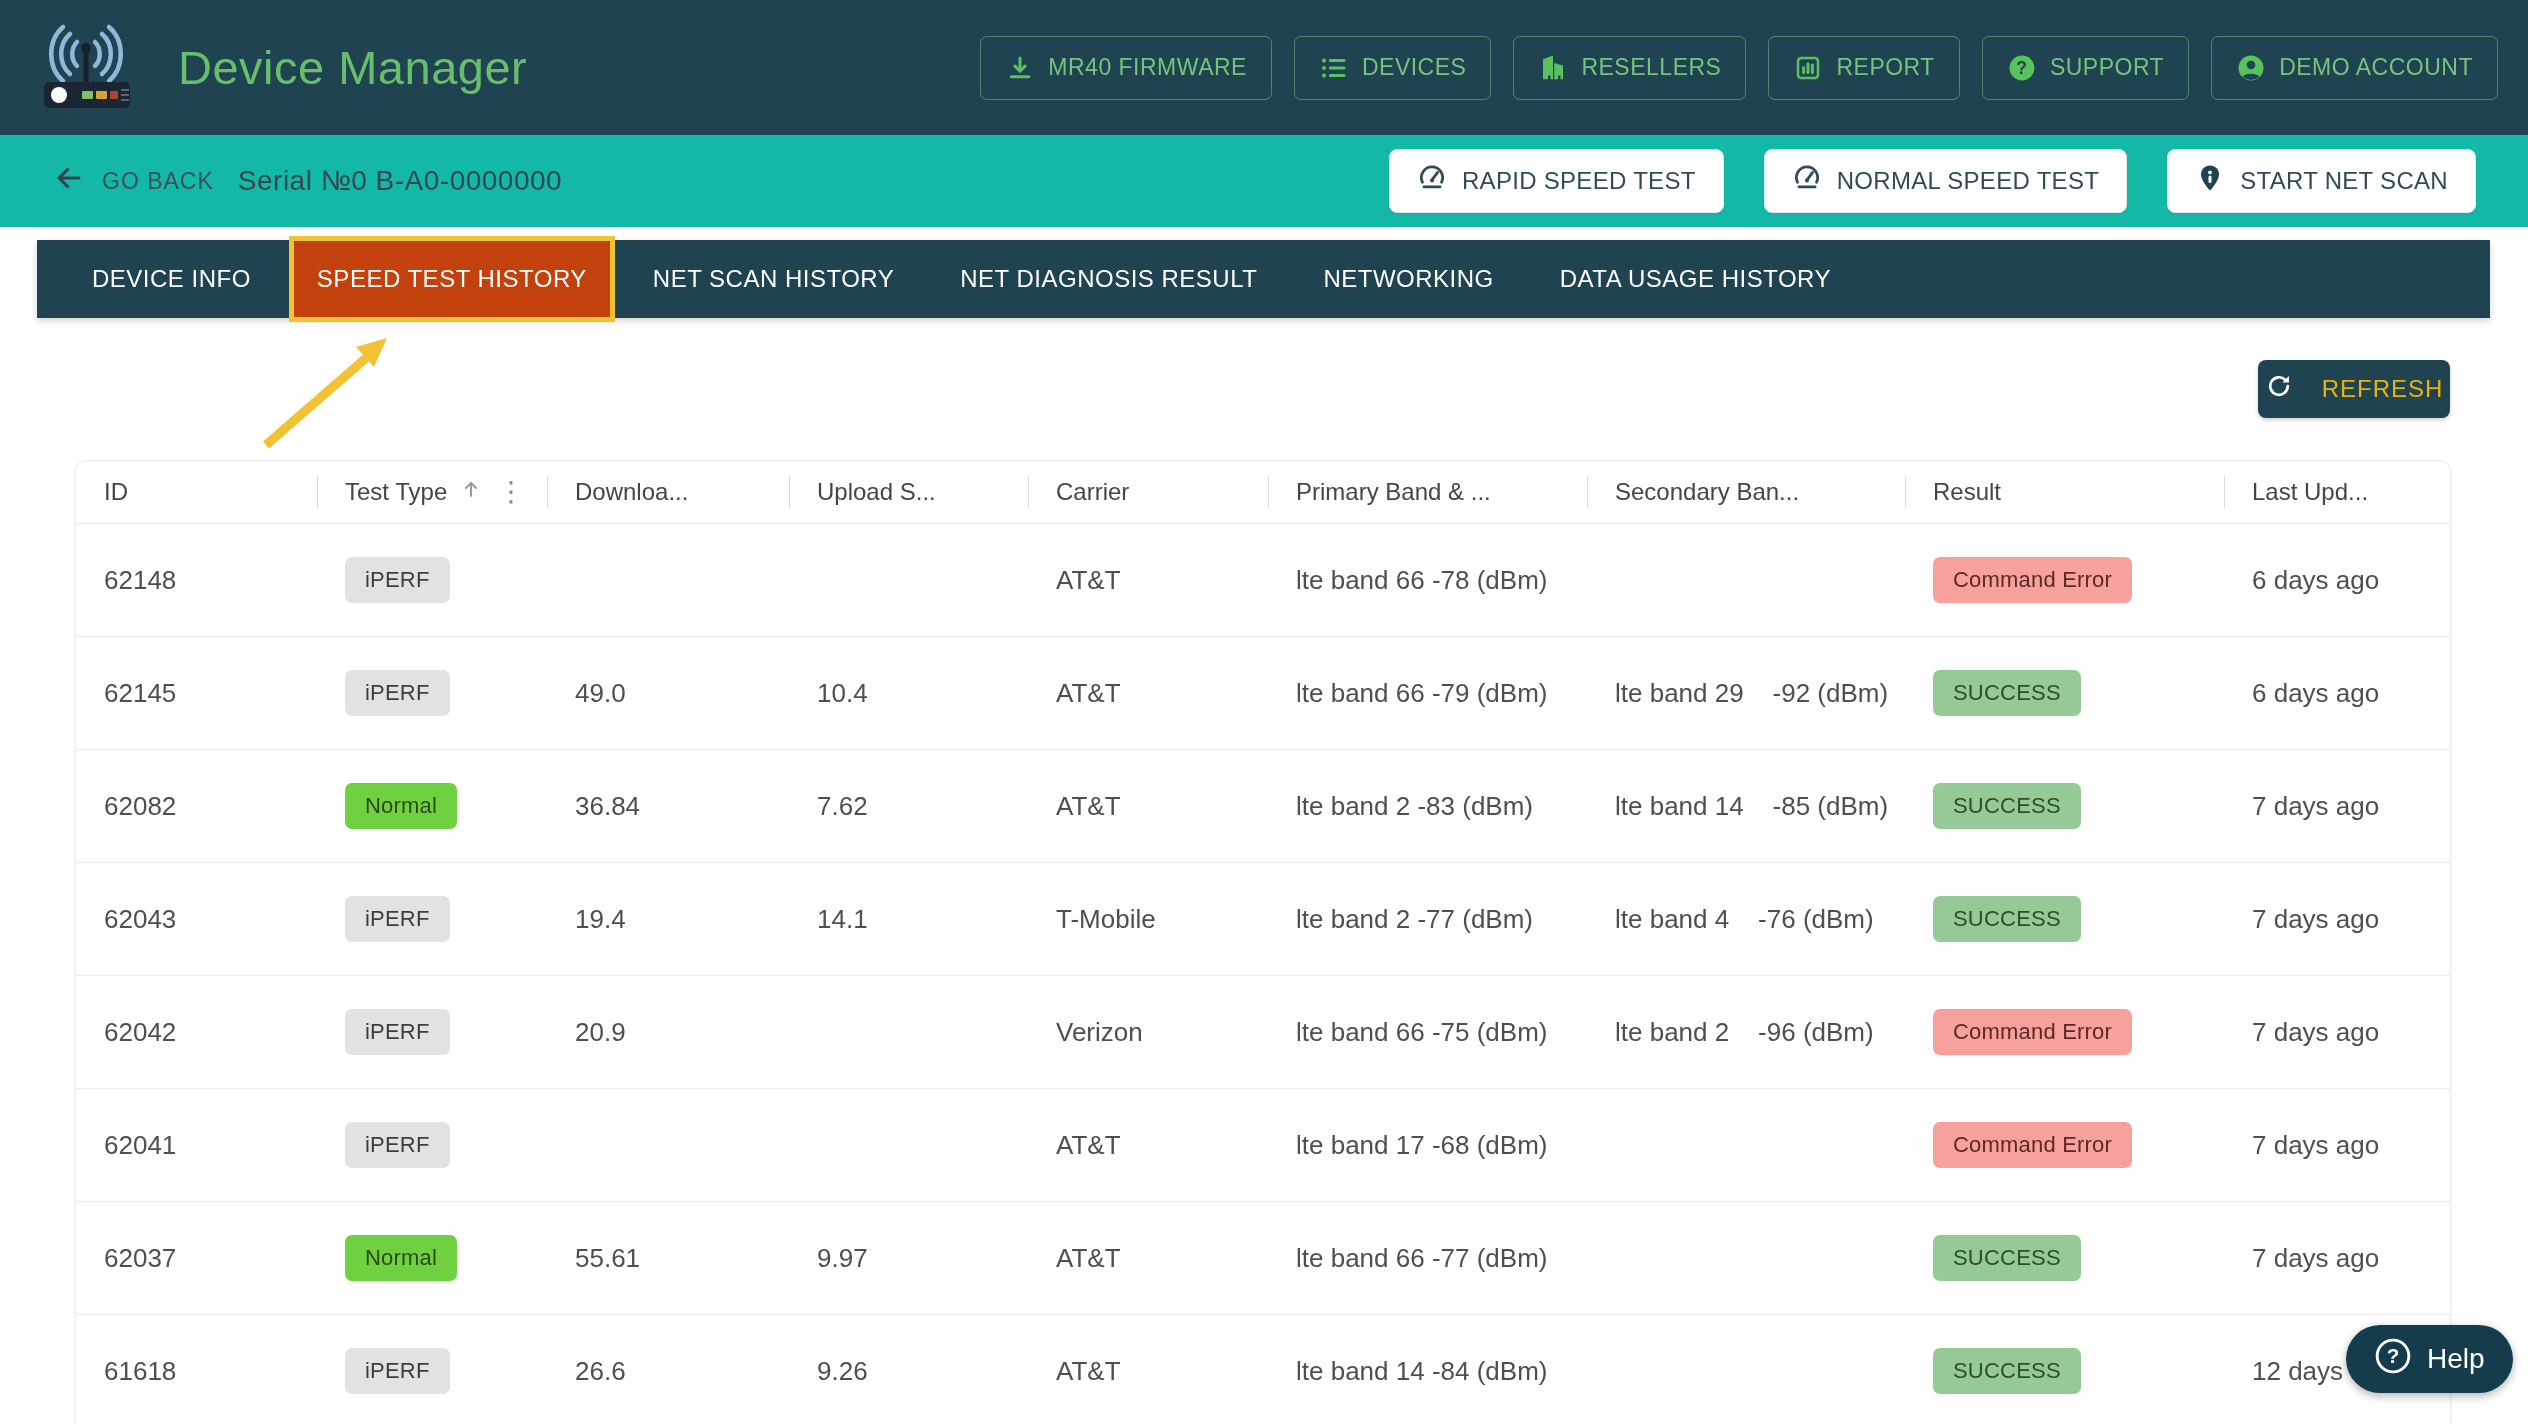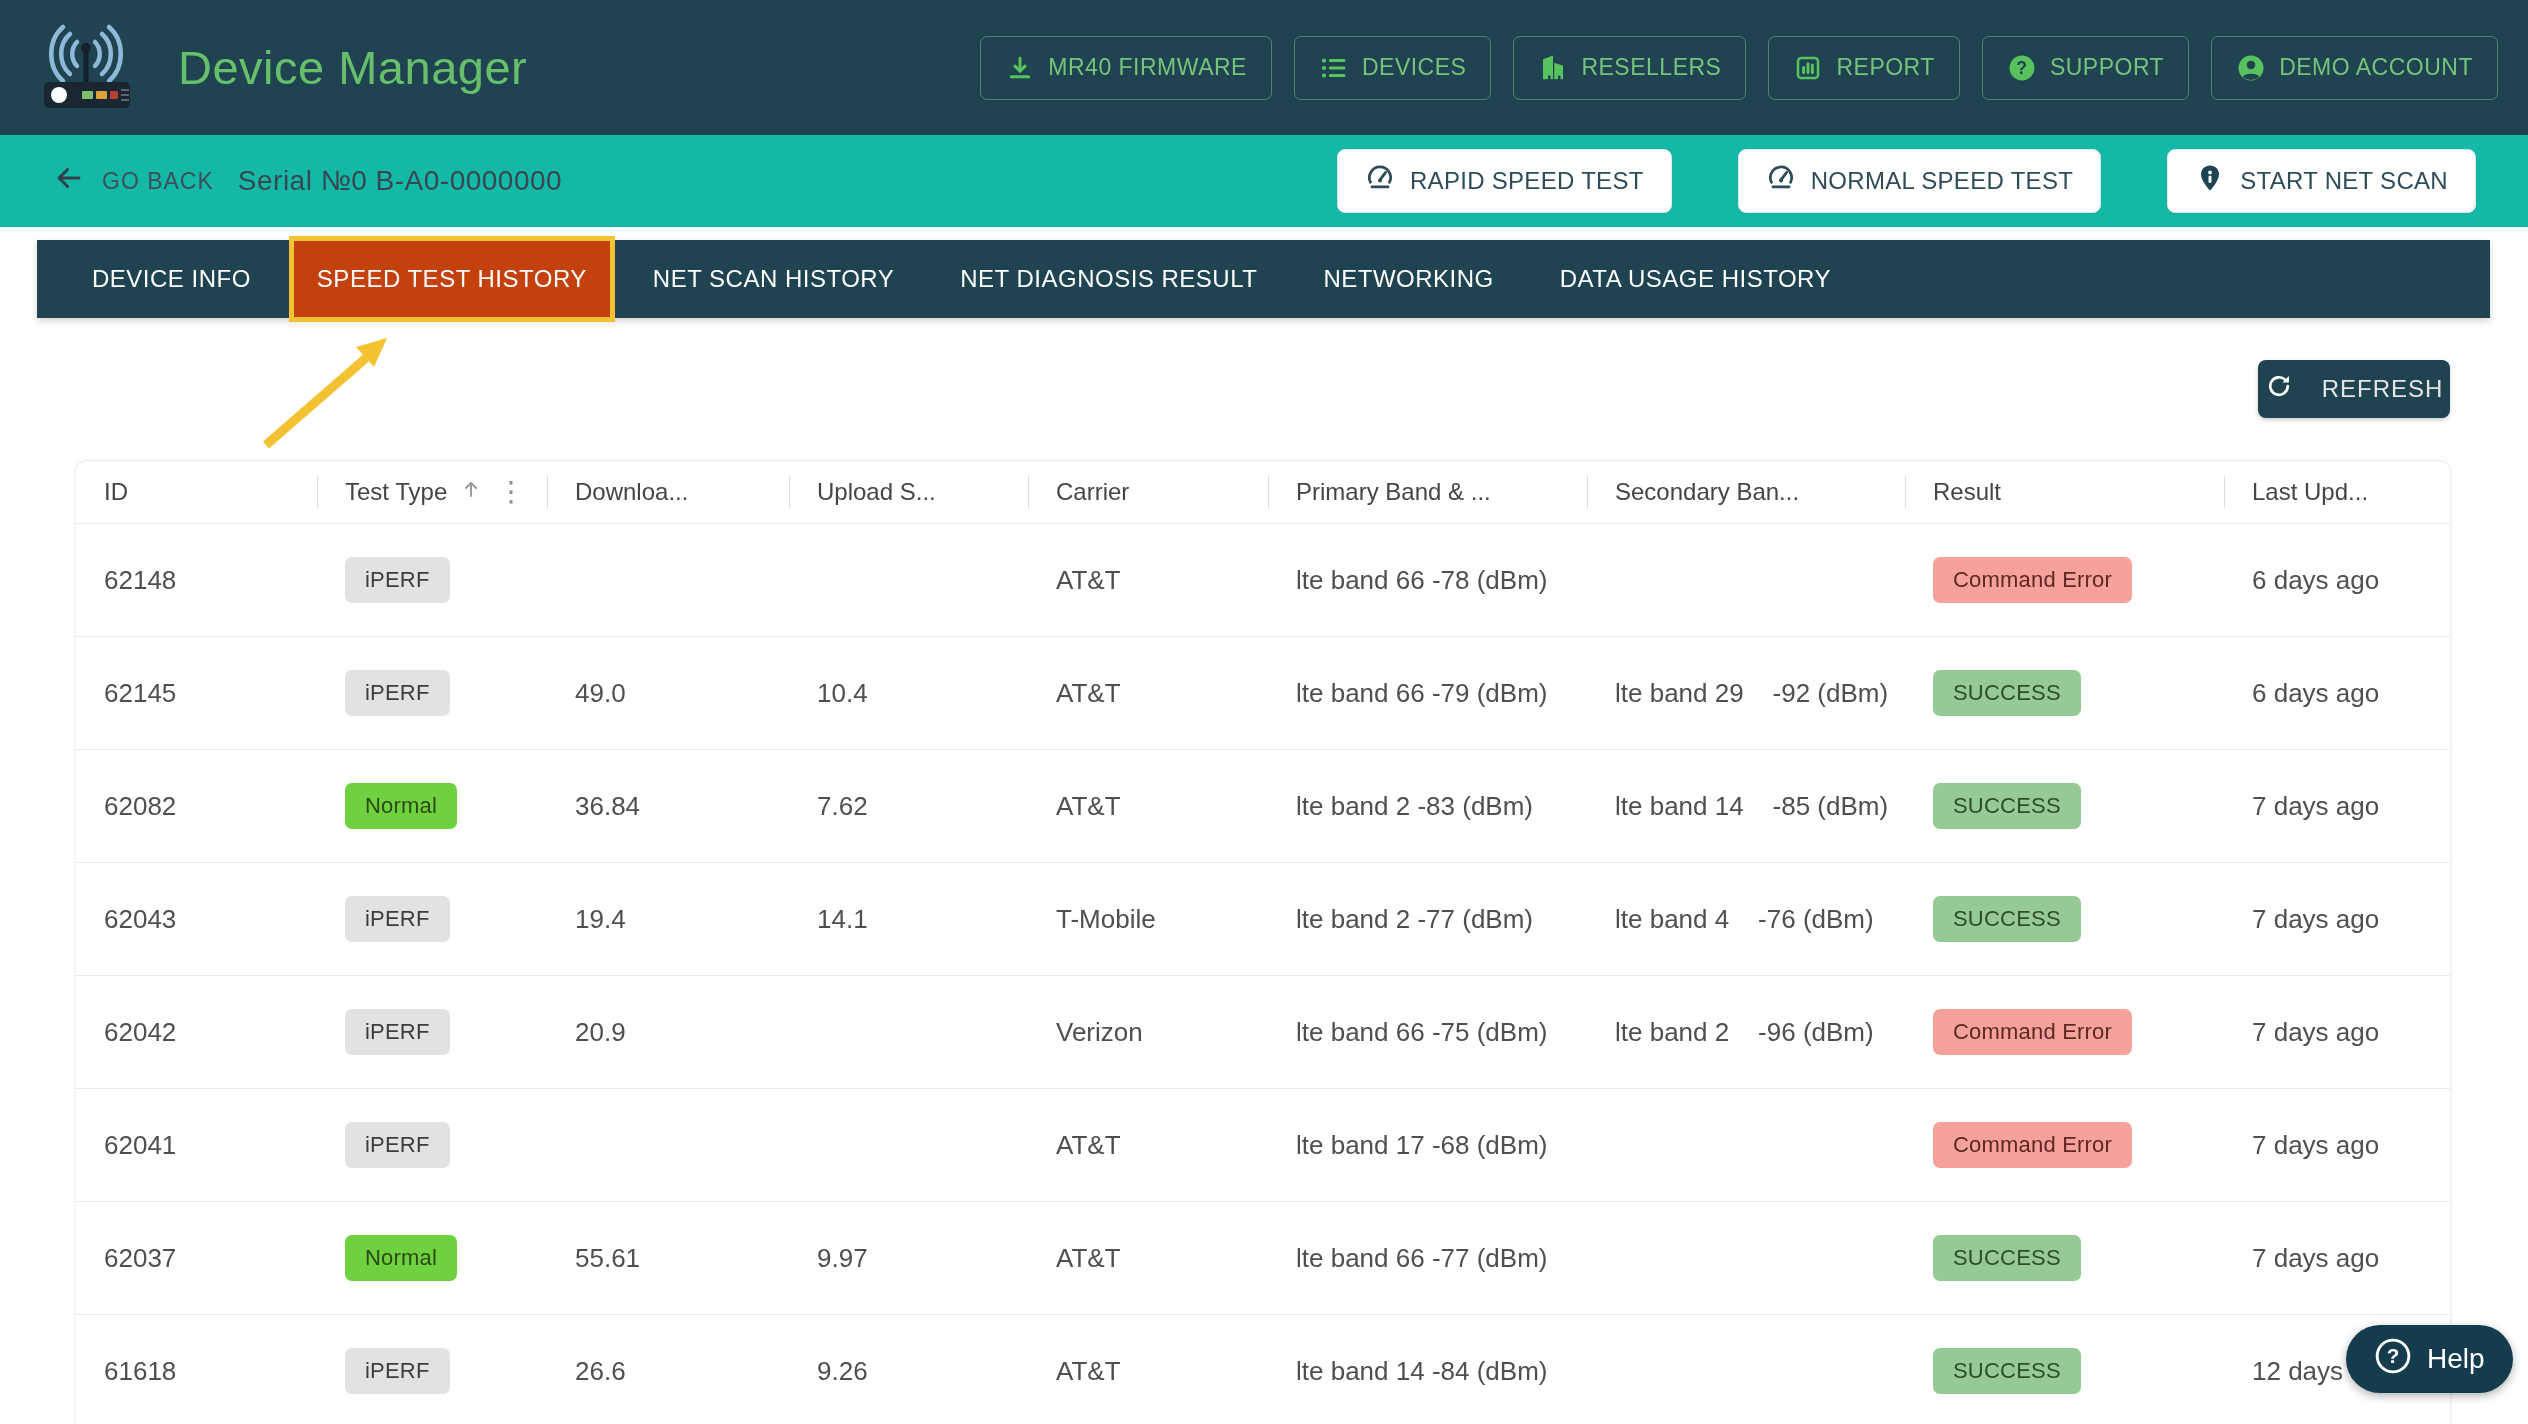--- a/index.html
+++ b/index.html
@@ -27,21 +27,21 @@
   .nav-btn svg{width:30px;height:30px;}
   
   .toolbar{
     position:absolute;top:135px;left:0;width:2528px;height:93px;background:#14b8a6;
     display:flex;align-items:center;padding:0 52px;box-sizing:border-box;
     border-bottom:1px solid #f2f2f2;
   }
   .goback{display:flex;align-items:center;gap:16px;color:#3d4f58;font-size:23px;letter-spacing:1px;cursor:pointer;white-space:nowrap;}
   .goback svg{width:34px;height:34px;}
   .serial{margin-left:24px;font-size:28px;color:#37474f;letter-spacing:.5px;filter:blur(0.7px);white-space:nowrap;}
-  .toolbar-buttons{margin-left:auto;display:flex;gap:66px;align-items:flex-start;}
+  .toolbar-buttons{margin-left:auto;display:flex;gap:40px;align-items:flex-start;}
   .tb-btn{
     height:62px;padding:0 27px;display:flex;align-items:center;gap:15px;
     border:1px solid #e2e6e8;border-radius:8px;background:#fff;color:#2f4b57;
     font-size:24px;font-weight:500;letter-spacing:.3px;cursor:pointer;white-space:nowrap;
     box-shadow:0 1px 3px rgba(0,0,0,.05);
   }
   .tb-btn svg{width:30px;height:30px;}
   
   .tabbar{
     position:absolute;top:240px;left:37px;width:2453px;height:78px;background:#1F4350;
@@ -51,21 +51,21 @@
   .tab{color:#ffffff;font-size:24px;letter-spacing:.5px;padding:0 33px;cursor:pointer;white-space:nowrap;}
   .tab:first-child{padding-left:0;}
   .tab.active{
     color:#ffffff;border:5px solid #F2C233;height:86px;display:flex;align-items:center;
     padding:0 23px;margin:0 5px;box-sizing:border-box;background:#c2410c;
   }
   .annotation-arrow{position:absolute;left:250px;top:325px;width:170px;height:135px;pointer-events:none;}
   
   .refresh-btn{
     position:absolute;left:2258px;top:360px;width:192px;height:58px;background:#1F4350;
-    border-radius:8px;color:#e5e5e5;display:flex;align-items:center;justify-content:center;gap:29px;
+    border-radius:8px;color:#eab308;display:flex;align-items:center;justify-content:center;gap:29px;
     font-size:24px;letter-spacing:1px;cursor:pointer;box-shadow:0 2px 4px rgba(0,0,0,.2);
   }
   .refresh-btn svg{width:28px;height:28px;}
   
   .table{
     position:absolute;left:75px;top:460px;width:2376px;height:1010px;background:#fff;
     border:1px solid #ececec;border-radius:12px 12px 0 0;overflow:hidden;
     box-shadow:0 1px 4px rgba(0,0,0,.05);box-sizing:border-box;
   }
   .thead,.trow{

